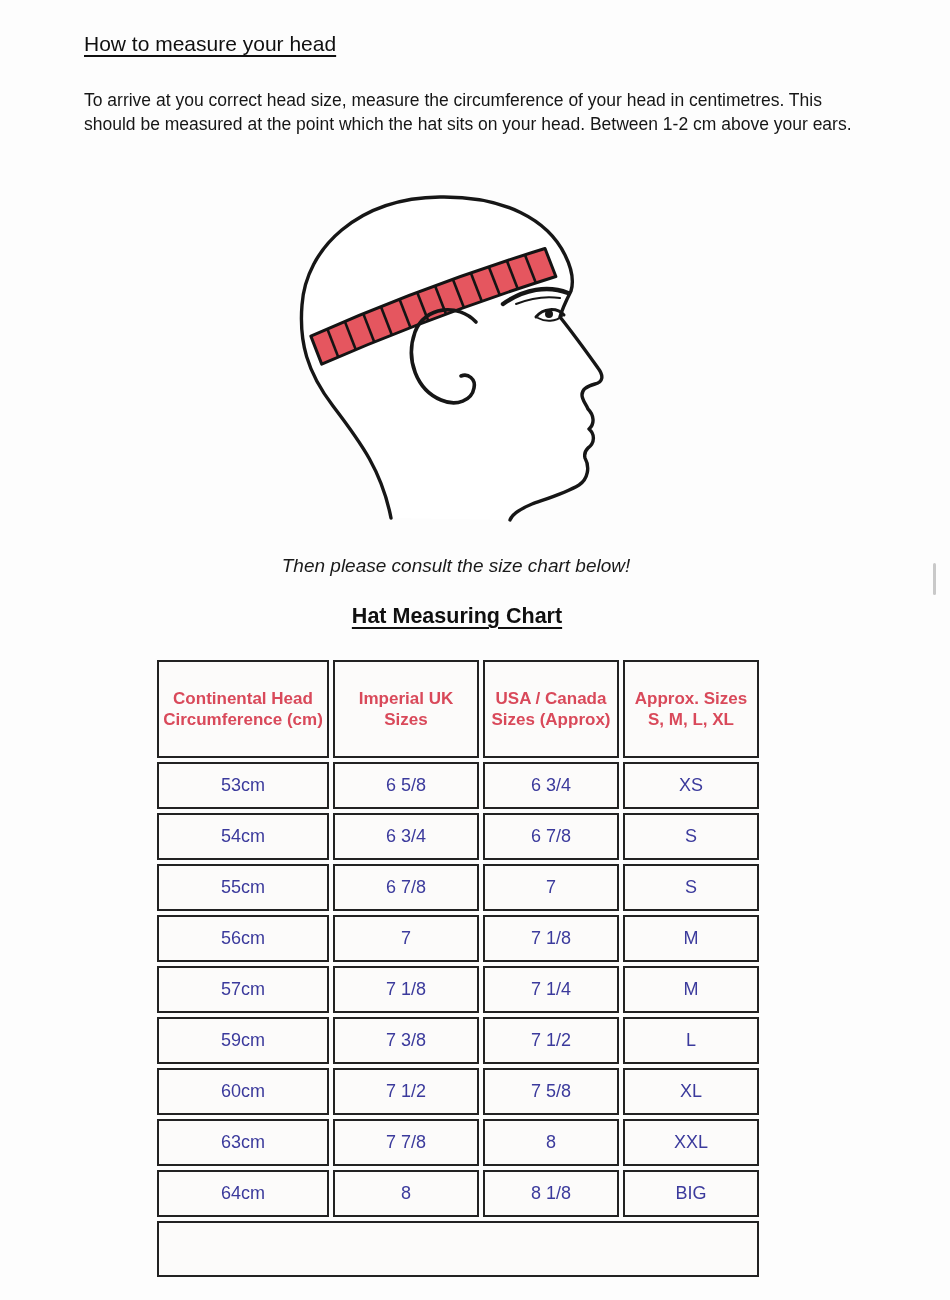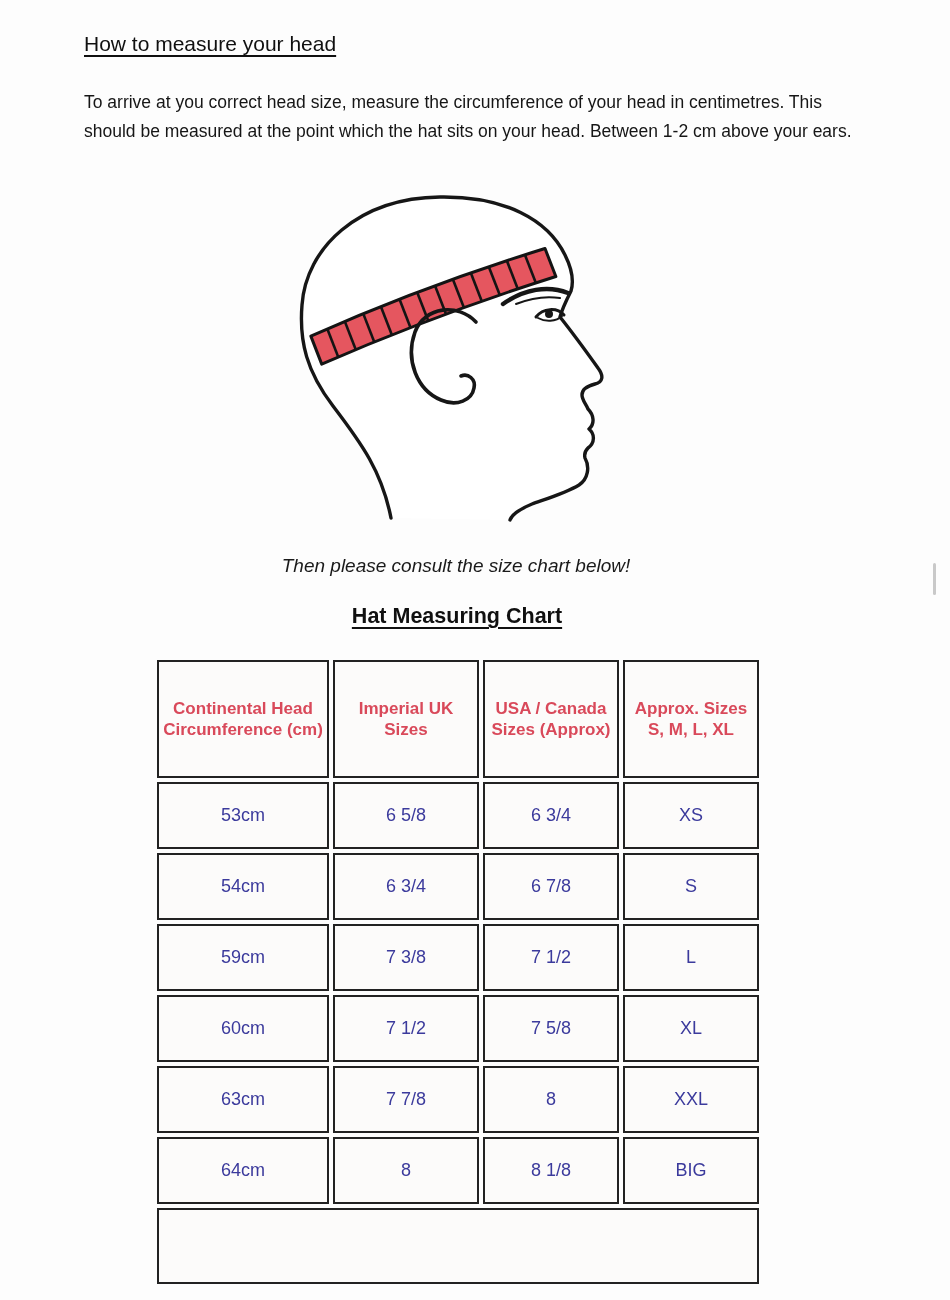--- a/index.html
+++ b/index.html
@@ -10,21 +10,21 @@
     color:#1b1b1b;
   }
   
   .doc-title{
     position:absolute;left:84px;top:32px;margin:0;
     font-size:21px;font-weight:400;color:#101010;
     text-decoration:underline;text-underline-offset:4px;
   }
   .intro{
     position:absolute;left:84px;top:88px;width:786px;margin:0;
-    font-size:17.5px;line-height:29px;color:#161616;
+    font-size:17.5px;line-height:24px;color:#161616;
   }
   .consult-note{
     position:absolute;left:0;top:555px;width:950px;margin:0;
     text-align:center;transform:translateX(-19px);
     font-style:italic;font-size:19px;color:#1a1a1a;
   }
   .chart-title{
     position:absolute;left:0;top:604px;width:950px;margin:0;
     text-align:center;transform:translateX(-18px);
     font-size:21.5px;font-weight:700;color:#101010;
@@ -33,21 +33,21 @@
   
   .illustration{position:absolute;left:283px;top:190px;}
   
   .table-wrap{position:absolute;left:153px;top:656px;width:610px;}
   table.size-chart{
     border-collapse:separate;border-spacing:4px;table-layout:fixed;
     width:610px;background:transparent;
   }
   table.size-chart td,table.size-chart th{
     border:2px solid #222222;background:#fcfbfa;
-    text-align:center;vertical-align:middle;padding:16px 4px;
+    text-align:center;vertical-align:middle;padding:6px 4px;
     overflow:hidden;
   }
   table.size-chart th{
     height:82px;font-size:17px;font-weight:700;line-height:21px;
     color:var(--red,#d9495a);
   }
   table.size-chart td{
     height:31px;font-size:18px;font-weight:400;
     color:var(--navy,#3b3a9c);
   }
@@ -149,20 +149,38 @@
             <td>6 3/4</td>
             <td>XS</td>
           </tr>
           <tr>
             <td>54cm</td>
             <td>6 3/4</td>
             <td>6 7/8</td>
             <td>S</td>
           </tr>
           <tr>
+            <td>55cm</td>
+            <td>6 7/8</td>
+            <td>7</td>
+            <td>S</td>
+          </tr>
+          <tr>
+            <td>56cm</td>
+            <td>7</td>
+            <td>7 1/8</td>
+            <td>M</td>
+          </tr>
+          <tr>
+            <td>57cm</td>
+            <td>7 1/8</td>
+            <td>7 1/4</td>
+            <td>M</td>
+          </tr>
+          <tr>
             <td>59cm</td>
             <td>7 3/8</td>
             <td>7 1/2</td>
             <td>L</td>
           </tr>
           <tr>
             <td>60cm</td>
             <td>7 1/2</td>
             <td>7 5/8</td>
             <td>XL</td>

